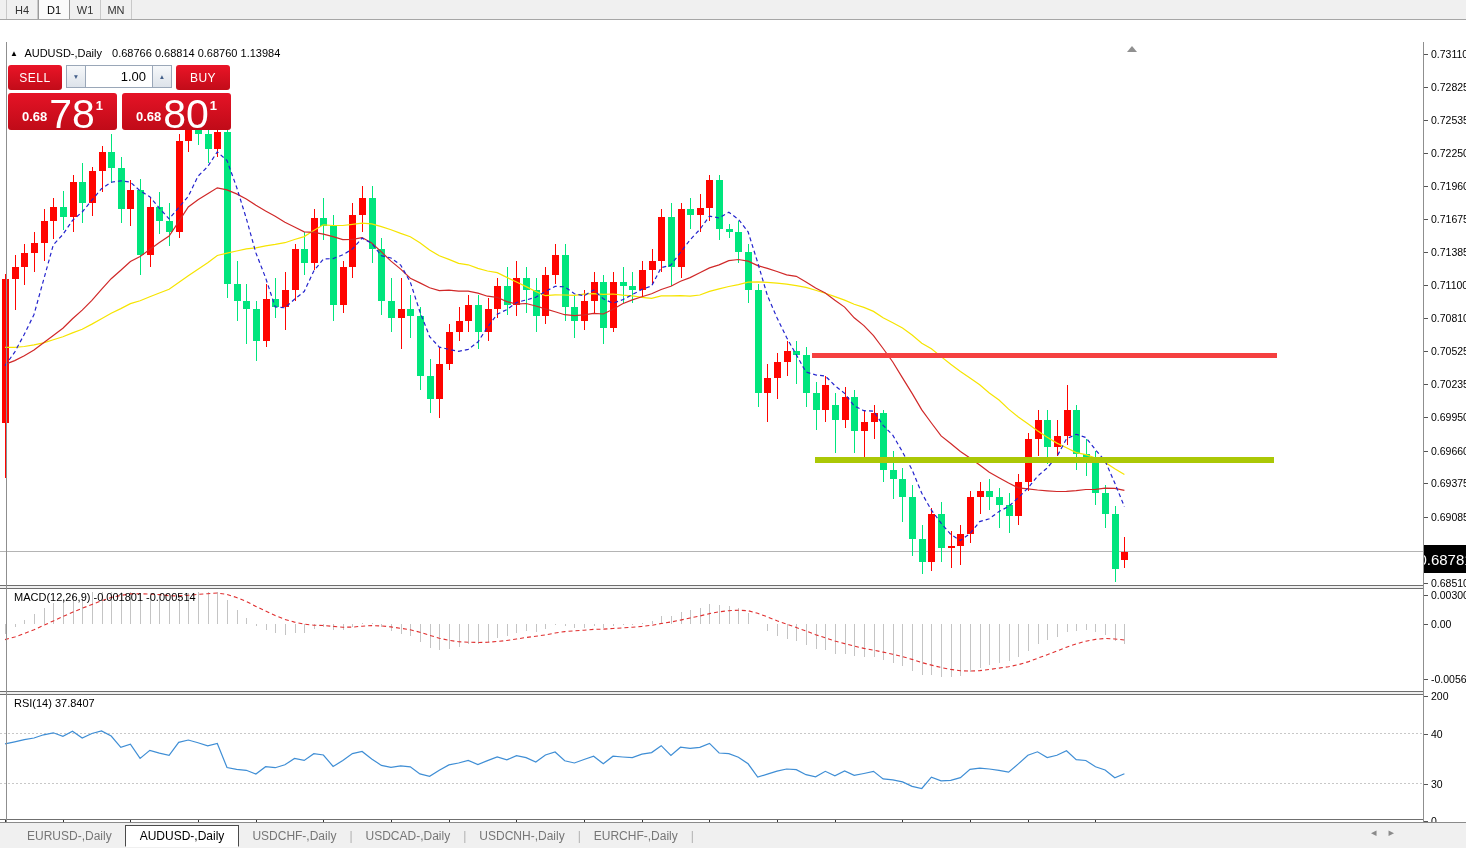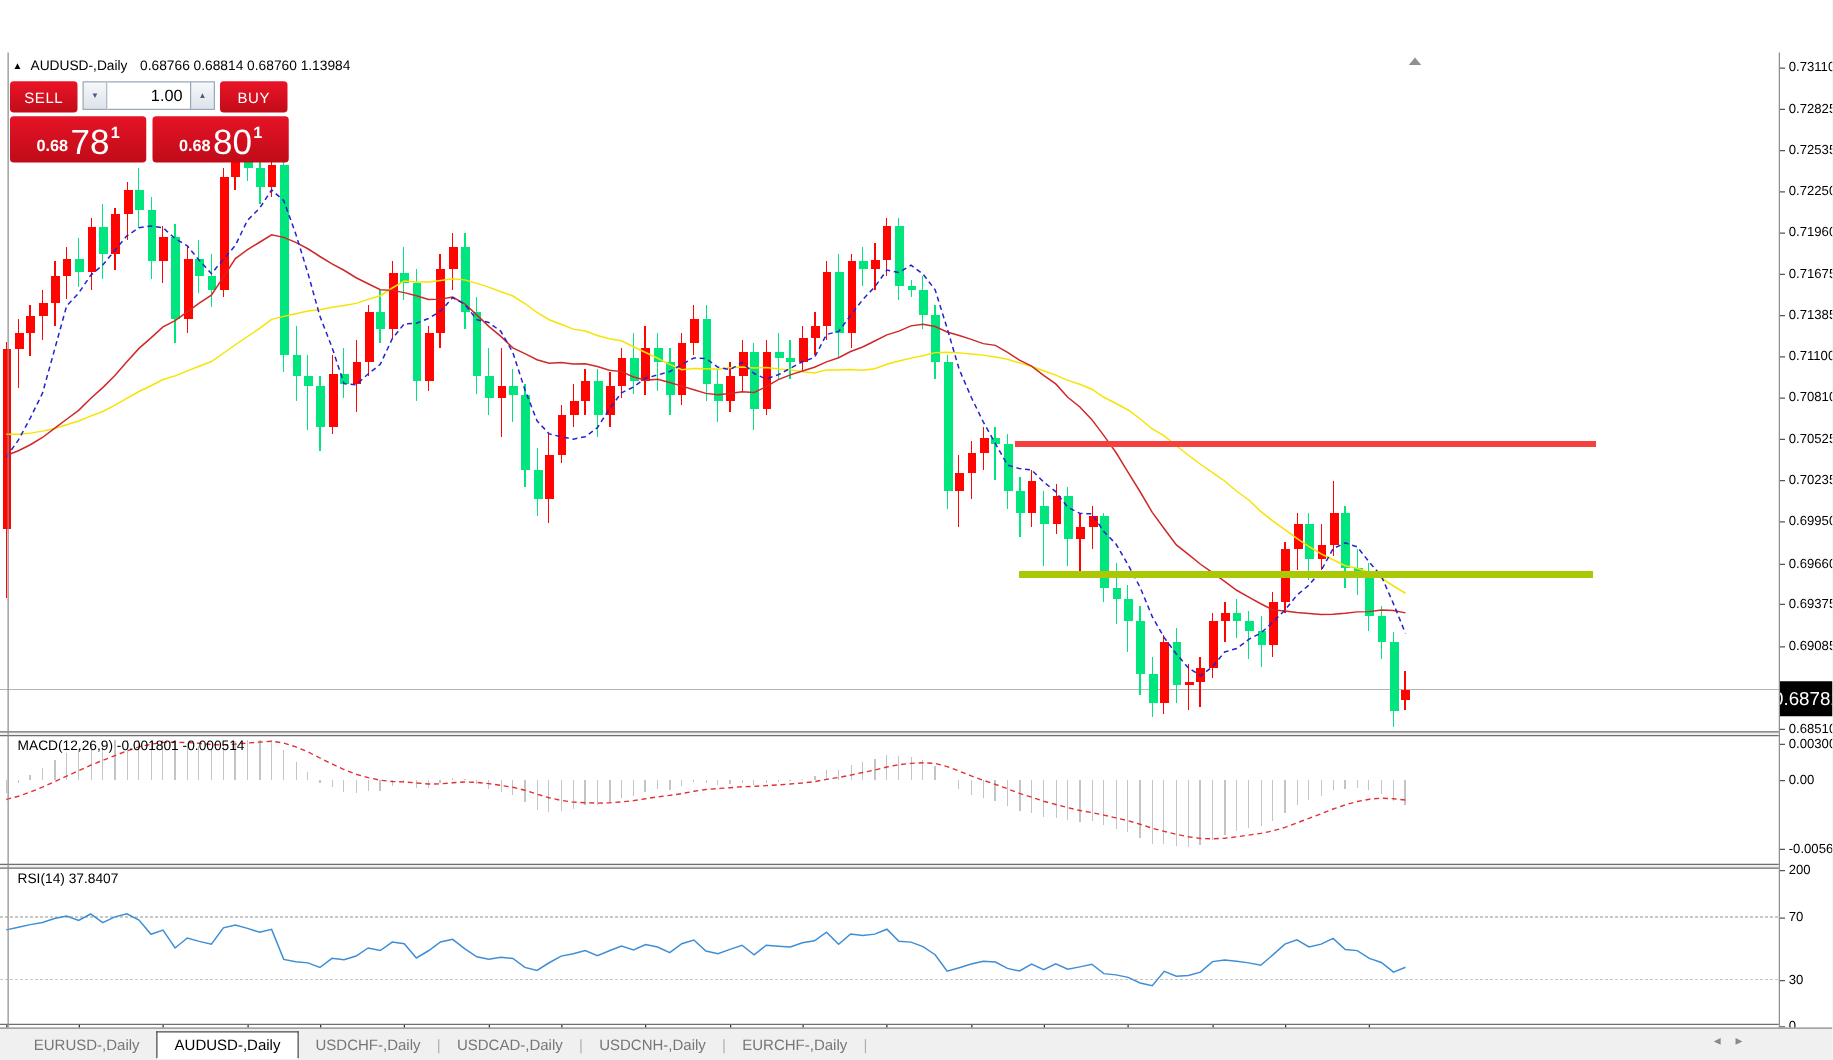--- a/index.html
+++ b/index.html
@@ -33,21 +33,21 @@
   .spin{width:20px;height:23px;border:1px solid #9aa7b8;box-sizing:border-box;background:linear-gradient(#f6f8fa,#dde3ea);
         display:flex;align-items:center;justify-content:center;font-size:8px;color:#44608a;cursor:pointer;}
   #vol-input{width:66px;height:23px;border:1px solid #9aa7b8;border-left:none;border-right:none;
              box-sizing:border-box;text-align:right;font-size:13px;padding:0 6px 0 0;outline:none;
              font-family:"Liberation Sans",sans-serif;}
   .tp-gap{width:4px;}
   .price-box{width:109px;height:37px;margin-top:3px;border-radius:3px;background:linear-gradient(#e51326,#c00b18);
              color:#fff;display:flex;align-items:flex-end;justify-content:center;padding-bottom:3px;
              box-sizing:border-box;cursor:pointer;}
   .price-box .sm{font-size:13px;font-weight:bold;margin:0 2px 3px 0;}
-  .price-box .bg{font-size:28px;line-height:26px;text-align:right;}
+  .price-box .bg{font-size:41px;line-height:26px;text-align:right;}
   .price-box .sup{font-size:13px;font-weight:bold;margin:0 0 14px 1px;}
   
   #price-axis{position:absolute;left:1424px;top:21px;width:42px;height:801px;background:#fff;}
   .axis-label{position:absolute;left:7px;font-size:10.5px;color:#000;white-space:nowrap;}
   .axis-tick{position:absolute;left:0;width:4px;height:1px;background:#555;}
   #bid-tag{position:absolute;left:0;width:43px;height:28px;background:#000;color:#fff;font-size:15px;
            display:flex;align-items:center;justify-content:center;}
   
   #date-axis{position:absolute;left:0;top:798px;width:1423px;height:24px;background:#fff;border-top:1px solid #6f6f6f;box-sizing:border-box;}
   .date-label{position:absolute;top:5px;font-size:10.5px;color:#000;white-space:nowrap;}
@@ -59,20 +59,26 @@
   .sym-tab.active{color:#000;background:#fff;border:1px solid #4a4a4a;border-bottom:1px solid #fff;padding:3px 14px;}
   .sym-sep{color:#b0b0b0;font-size:12px;}
   #sym-nav{position:absolute;right:72px;top:826px;display:flex;gap:12px;}
   .nav-arrow{font-size:11px;color:#8a8a8a;cursor:pointer;}
 </style>
 </head>
 <body>
 
 <div id="app">
 
+  <div id="tf-bar">
+      <div class="tf-tab">H4</div>
+      <div class="tf-tab active">D1</div>
+      <div class="tf-tab">W1</div>
+      <div class="tf-tab">MN</div>
+    </div>
 
   <div id="chart-region">
     <div id="chart-header">
       <span class="tri">▲</span>
       <span>AUDUSD-,Daily</span>
       <span style="margin-left:7px;">0.68766 0.68814 0.68760 1.13984</span>
     </div>
 
     <div id="trade-panel">
       <div class="tp-row">
@@ -554,21 +560,21 @@
         <div class="axis-label" style="top: 535px;">0.68510</div>
         <div class="axis-tick" style="top: 553px;"></div>
         <div class="axis-label" style="top: 547px;">0.003003</div>
         <div class="axis-tick" style="top: 582px;"></div>
         <div class="axis-label" style="top: 576px;">0.00</div>
         <div class="axis-tick" style="top: 637px;"></div>
         <div class="axis-label" style="top: 631px;">-0.005648</div>
         <div class="axis-tick" style="top: 654px;"></div>
         <div class="axis-label" style="top: 648px;">200</div>
         <div class="axis-tick" style="top: 692px;"></div>
-        <div class="axis-label" style="top: 686px;">70</div>
+        <div class="axis-label" style="top: 686px;">40</div>
         <div class="axis-tick" style="top: 742px;"></div>
         <div class="axis-label" style="top: 736px;">30</div>
         <div class="axis-tick" style="top: 779px;"></div>
         <div class="axis-label" style="top: 773px;">0</div>
       </div>
     <div id="left-border"></div>
     <div id="axis-sep"></div>
   </div>
 
   <div id="sym-bar">

